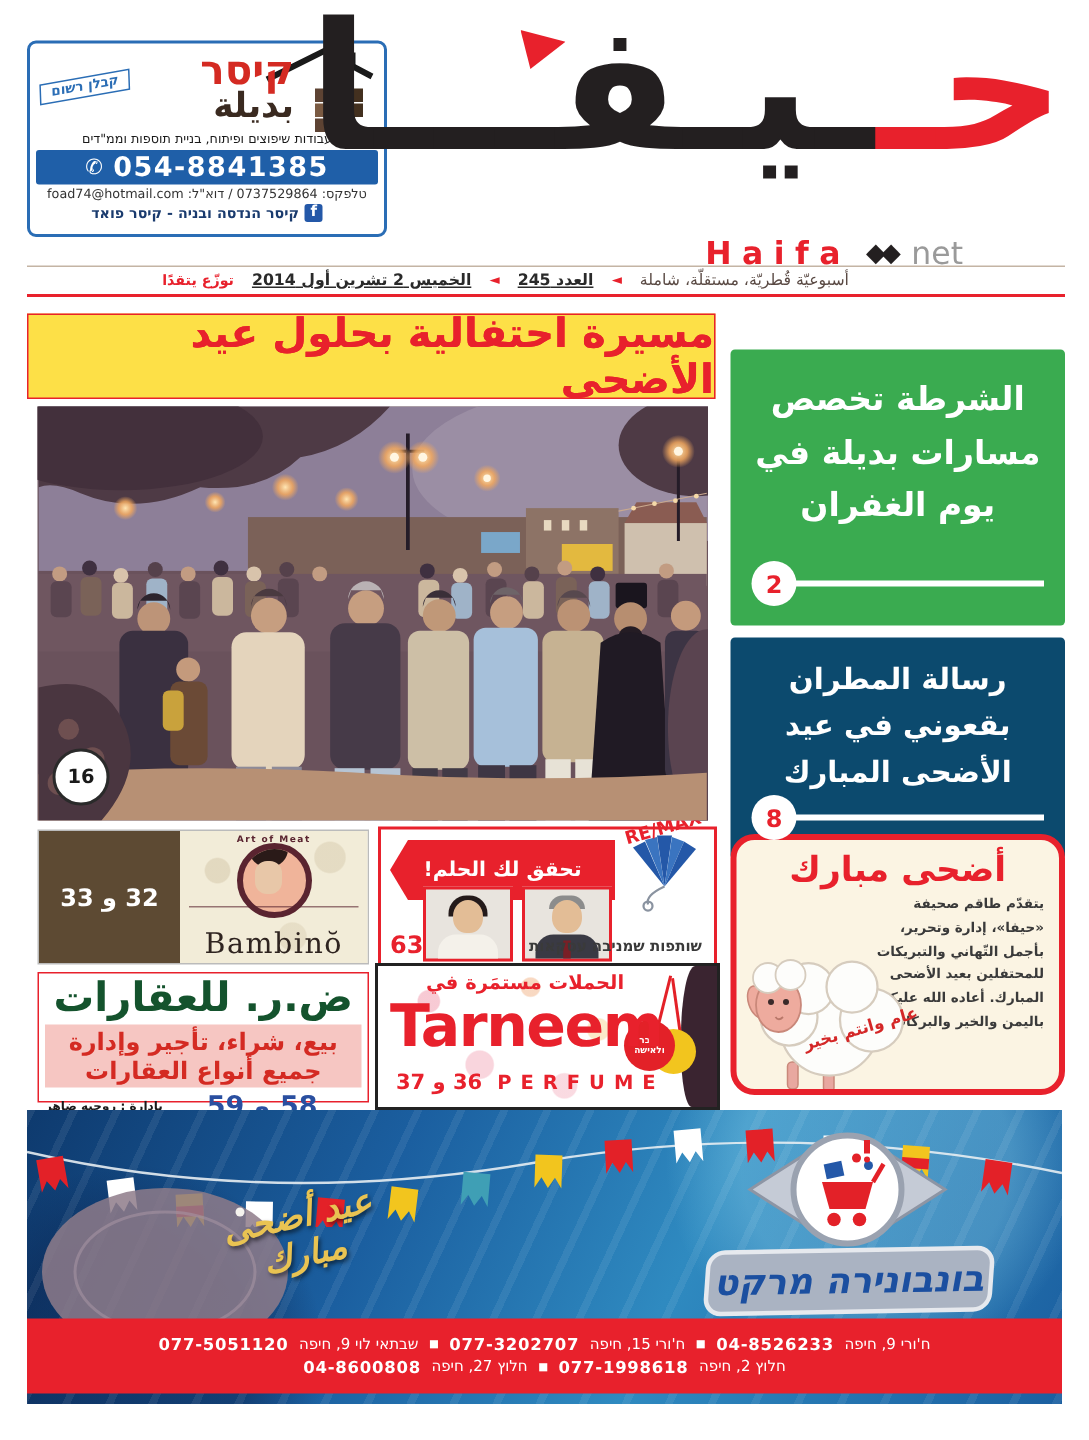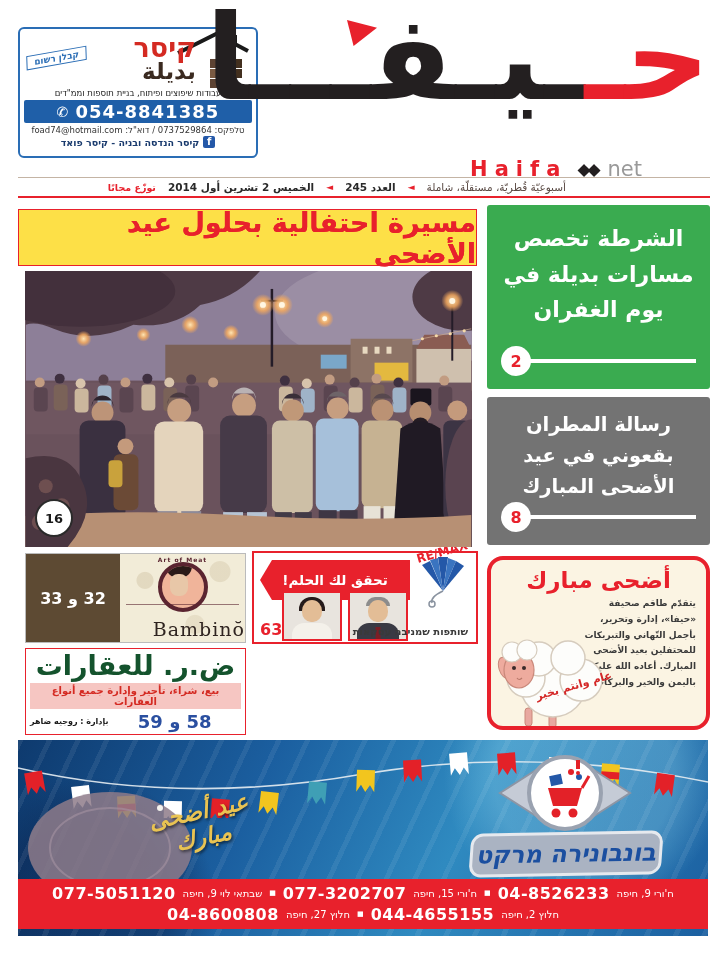--- a/index.html
+++ b/index.html
@@ -42,37 +42,37 @@
   .logo-latin .haifa{color:#e8212c;font-weight:bold;font-size:21px;letter-spacing:7px;}
   .logo-latin .dia{color:#231f20;font-size:17px;letter-spacing:-3px;}
   .logo-latin .net{color:#9a9a9a;font-size:21px;}
 
   
   .info-bar{left:18px;top:177px;width:692px;height:21px;border-top:1px solid #c4b4a4;
     border-bottom:2px solid #e8212c;direction:rtl;display:flex;align-items:center;gap:12px;
     font-size:10.5px;color:#4a4a4a;box-sizing:border-box;padding:0 8px 0 4px;}
   .info-bar .tagline{margin-right:136px;color:#5a4a44;}
   .info-bar .arrow{color:#e8212c;font-size:9px;}
-  .info-bar .issue,.info-bar .idate{color:#2a2a2a;font-weight:bold;}
+  .info-bar .issue,.info-bar .idate{color:#2a2a2a;font-weight:bold;text-decoration:underline;}
   .info-bar .free{margin-left:auto;color:#e8212c;font-weight:bold;font-size:9.5px;}
 
   
   .headline{left:18px;top:209px;width:457px;height:55px;background:#fde047;border:1px solid #e8212c;
     display:flex;align-items:center;justify-content:center;direction:rtl;
     color:#e8212c;font-weight:900;font-size:27px;text-shadow:0 0 0 #e8212c;}
   .photo-wrap{left:25px;top:271px;width:447px;height:276px;background:#6a525c;}
   .photo-wrap svg{display:block;}
   .page-badge{position:absolute;left:10px;bottom:10px;width:34px;height:34px;border-radius:50%;
     background:#fff;border:2px solid #2a2a2a;color:#1a1a1a;font-weight:bold;font-size:13px;
     display:flex;align-items:center;justify-content:center;}
 
   
-  .story{width:223px;border-radius:3px;}
+  .story{width:223px;border-radius:3px;margin-top:28px;}
   .story-green{left:487px;top:205px;height:184px;background:#3aab50;}
-  .story-red{left:487px;top:397px;height:148px;background:#737373;}
+  .story-red{left:487px;top:397px;height:148px;background:#0c4a6e;}
   .story-text{padding:16px 12px 0;color:#fff;font-weight:900;text-align:center;direction:rtl;}
   .story-green .story-text{font-size:22px;line-height:1.62;}
   .story-red .story-text{font-size:19.5px;line-height:1.6;padding-top:12px;}
   .pc-row{position:absolute;left:14px;right:14px;bottom:13px;display:flex;align-items:center;}
   .pc-circle{width:30px;height:30px;border-radius:50%;background:#fff;color:#e8212c;font-weight:bold;
     font-size:16px;display:flex;align-items:center;justify-content:center;flex:0 0 auto;z-index:1;}
   .pc-line{flex:1;height:4px;background:#fff;margin-left:-3px;}
 
   
   .ad-bambino{left:25px;top:553px;width:221px;height:90px;display:flex;border:1px solid #bbb;box-sizing:border-box;}
@@ -80,21 +80,21 @@
     font-size:16px;font-weight:bold;direction:rtl;}
   .bam-right{flex:1;background:#f2ecd8;position:relative;
     background-image:radial-gradient(circle at 20% 30%,rgba(180,160,120,.25) 0 8px,transparent 9px),
                      radial-gradient(circle at 80% 20%,rgba(180,160,120,.22) 0 10px,transparent 11px),
                      radial-gradient(circle at 60% 80%,rgba(180,160,120,.18) 0 9px,transparent 10px);}
   .bam-motto{position:absolute;top:2px;left:0;right:0;text-align:center;font-size:6px;color:#5a2430;font-weight:bold;letter-spacing:1px;}
   .bam-circle{position:absolute;left:50%;top:8px;transform:translateX(-50%);width:42px;height:42px;border-radius:50%;
     background:#f0b49a;border:4px solid #5a2430;overflow:hidden;}
   .bam-hair{position:absolute;left:4px;top:-2px;width:26px;height:14px;background:#2a1a18;border-radius:0 0 12px 12px;}
   .bam-face{position:absolute;left:8px;top:8px;width:18px;height:22px;background:#e8c7a8;border-radius:8px;}
-  .bam-brand{position:absolute;bottom:2px;left:0;right:0;text-align:right;
+  .bam-brand{position:absolute;bottom:2px;left:0;right:0;text-align:center;
     font-family:"DejaVu Serif",serif;font-size:19px;color:#2f2420;letter-spacing:1px;}
   .bam-flourish{position:absolute;left:6px;right:6px;top:50px;border-top:1px solid #5a2430;height:0;opacity:.6;}
 
   
   .ad-remax{left:252px;top:551px;width:226px;height:93px;border:2px solid #e8212c;background:#fff;
     box-sizing:border-box;}
   .rx-ribbon{position:absolute;left:6px;top:7px;width:150px;height:40px;background:#e8212c;
     clip-path:polygon(12px 0,100% 0,100% 100%,12px 100%,0 50%);
     color:#fff;font-weight:bold;font-size:13.5px;display:flex;align-items:center;justify-content:center;direction:rtl;}
   .rx-balloon{position:absolute;right:0px;top:-6px;}
@@ -115,21 +115,21 @@
   .gr-title{margin-top:7px;text-align:center;color:#e8212c;font-weight:900;font-size:23px;direction:rtl;}
   .gr-body{padding:3px 10px 0 6px;font-size:9px;font-weight:bold;color:#3a3a3a;direction:rtl;
     text-align:right;line-height:1.75;}
   .gr-spacer{float:left;width:86px;height:60px;margin-top:14px;}
   .gr-sheep{position:absolute;left:0px;bottom:-4px;}
 
   
   .ad-re{left:25px;top:648px;width:221px;height:87px;border:1px solid #e8212c;background:#fff;
     box-sizing:border-box;padding:2px 4px;}
   .re-title{text-align:center;color:#14532d;font-weight:900;font-size:27px;direction:rtl;line-height:1.1;}
-  .re-strip{margin-top:2px;background:#f6c6c2;color:#d42a22;font-size:10px;font-weight:bold;text-align:center;
+  .re-strip{margin-top:2px;background:#f6c6c2;color:#d42a22;font-size:16px;font-weight:bold;text-align:center;
     direction:rtl;padding:2px 12px;letter-spacing:1px;}
   .re-bottom{display:flex;align-items:center;margin-top:2px;}
   .re-mgr{font-size:8px;color:#1a1a1a;font-weight:bold;direction:rtl;order:0;}
   .re-pages{flex:1;text-align:center;color:#2a4fa0;font-weight:900;font-size:18px;direction:rtl;}
 
   
   .ad-tarneem{left:250px;top:642px;width:230px;height:98px;border:2px solid #222;background:#fff;
     box-sizing:border-box;overflow:hidden;
     background-image:radial-gradient(circle at 15% 25%,rgba(240,150,170,.5) 0 7px,transparent 8px),
       radial-gradient(circle at 45% 15%,rgba(240,170,120,.45) 0 6px,transparent 7px),
@@ -165,21 +165,21 @@
   .bn-greet{position:absolute;left:182px;top:64px;width:168px;color:#fff;font-weight:bold;font-size:12px;
     line-height:2.0;text-align:center;direction:rtl;text-shadow:0 1px 2px rgba(0,0,0,.4);}
   .bn-candy{position:absolute;left:452px;top:8px;}
   .bn-plate{position:absolute;left:452px;top:92px;width:192px;height:44px;background:#aab3c2;
     border:3px solid #e6e9ee;border-radius:12px;transform:skewX(-5deg) rotate(-1deg);
     display:flex;align-items:center;justify-content:center;box-sizing:border-box;}
   .bn-plate span{color:#1b4fa0;font-weight:900;font-style:italic;font-size:24px;direction:rtl;transform:skewX(5deg);}
   .bn-strip{position:absolute;left:0;right:0;bottom:7px;height:50px;background:#e8212c;color:#fff;
     display:flex;flex-direction:column;align-items:center;justify-content:center;gap:2px;}
   .strip-line{display:flex;align-items:center;gap:7px;direction:rtl;font-size:10px;}
-  .strip-line b{font-size:16px;letter-spacing:.5px;}
+  .strip-line b{font-size:11px;letter-spacing:.5px;}
   .strip-line .sep{font-size:7px;position:relative;top:-1px;}
 </style>
 </head>
 <body>
 
 <div class="page">
 
   <div class="abs contractor-ad">
     <div class="ca-top">
       <svg class="ca-roof" width="74" height="24" viewBox="0 0 74 24">
@@ -223,21 +223,21 @@
       <span class="net">net</span>
     </div>
   </div>
 
   <div class="abs info-bar">
     <span class="tagline">أسبوعيّة قُطريّة، مستقلّة، شاملة</span>
     <span class="arrow">◄</span>
     <span class="issue">العدد 245</span>
     <span class="arrow">◄</span>
     <span class="idate">الخميس 2 تشرين أول 2014</span>
-    <span class="free">توزّع مجانًا</span>
+    <span class="free">توزّع يتقدًا</span>
   </div>
 
   <div class="abs headline">مسيرة احتفالية بحلول عيد الأضحى</div>
 
   <div class="abs photo-wrap">
     <svg width="447" height="276" viewBox="0 0 447 277">
       <defs>
         <radialGradient id="glow">
             <stop offset="0" stop-color="#ffe6b4"></stop>
             <stop offset=".55" stop-color="#f2a85e" stop-opacity=".85"></stop>
@@ -444,20 +444,33 @@
 
   <div class="abs ad-re">
     <div class="re-title">ض.ر. للعقارات</div>
     <div class="re-strip">بيع، شراء، تأجير وإدارة جميع أنواع العقارات</div>
     <div class="re-bottom">
       <span class="re-mgr">بإدارة : روجيه ضاهر</span>
       <span class="re-pages">58 و 59</span>
     </div>
   </div>
 
+  <div class="abs ad-tarneem">
+    <div class="tar-curtain"></div>
+    <div class="tar-string"></div>
+    <div class="tar-string2"></div>
+    <div class="tar-tag-y"></div>
+    <div class="tar-tag-r">לגבר ולאישה</div>
+    <div class="tar-top">الحملات مستمَرة في</div>
+    <div class="tar-brand">Tarneem</div>
+    <div class="tar-row">
+      <span class="tar-pages">36 و 37</span>
+      <span class="tar-sub">PERFUME</span>
+    </div>
+  </div>
 
   <div class="abs banner">
     <div class="banner-tex"></div>
 
     <svg class="bn-bunting" width="690" height="78" viewBox="0 0 690 78">
       <path d="M0 28 Q165 66 345 34 Q515 6 690 42" fill="none" stroke="#e7edf2" stroke-width="1.6" opacity=".9"></path>
       <g transform="translate(15,32) rotate(-10)">
           <path d="M-9 0H9V22L4.5 15 0 22 -4.5 15 -9 22Z" fill="#e32128"></path>
         </g>
       <g transform="translate(62,46) rotate(-7)">
@@ -538,21 +551,21 @@
         <b>04-8526233</b>
         <span class="sep">■</span>
         <span>ח'ורי 15, חיפה</span>
         <b>077-3202707</b>
         <span class="sep">■</span>
         <span>שבתאי לוי 9, חיפה</span>
         <b>077-5051120</b>
       </div>
       <div class="strip-line">
         <span>חלוץ 2, חיפה</span>
-        <b>044-4655155</b>
+        <b>077-1998618</b>
         <span class="sep">■</span>
         <span>חלוץ 27, חיפה</span>
         <b>04-8600808</b>
       </div>
     </div>
   </div>
 
 </div>
 
 </body></html>

